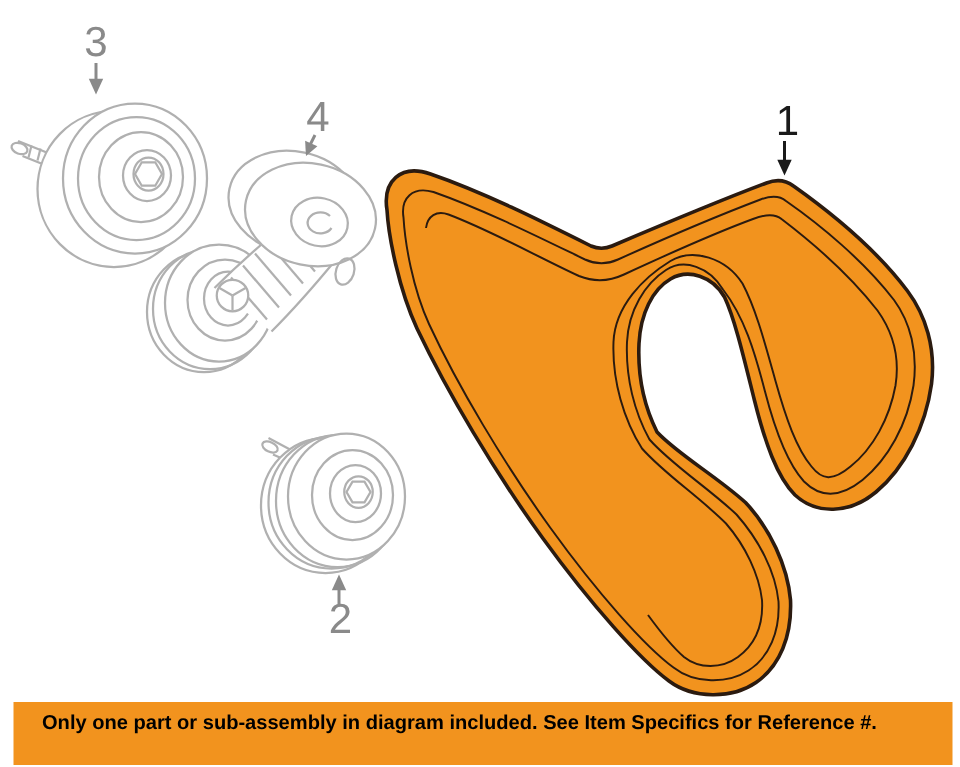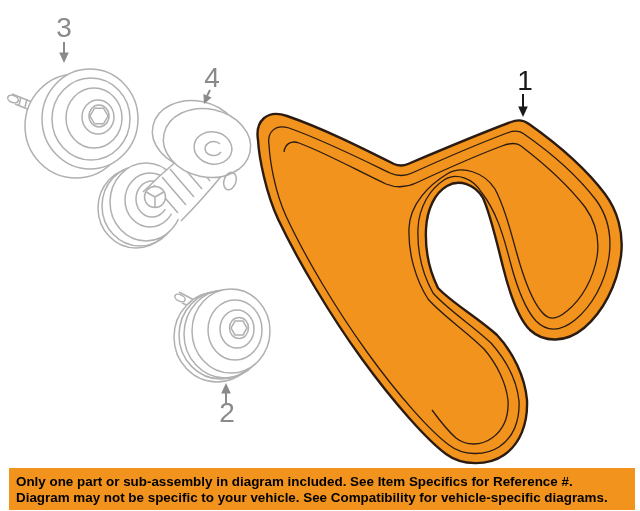--- a/index.html
+++ b/index.html
@@ -8,21 +8,21 @@
     font-family:"Liberation Sans", sans-serif;
   }
   .stage svg{position:absolute;left:0;top:0;}
   .callout-num{
     font-family:"Liberation Sans", sans-serif;
     font-size:28px;
   }
   .banner{
     position:absolute;left:9px;top:468px;width:626px;height:42px;
     background:#F2931E;color:#000000;box-sizing:border-box;
-    padding:6px 6px 0 7px;
+    padding:6px 6px 0 19px;
     font-family:"Liberation Sans", sans-serif;
     font-weight:bold;font-size:13.4px;line-height:16px;white-space:nowrap;
   }
 </style>
 </head>
 <body>
 
 <div class="stage">
 
   <svg width="640" height="511" viewBox="0 0 640 511">
@@ -181,16 +181,15 @@
 
     <g>
       <text class="callout-num" x="227" y="422" text-anchor="middle" fill="#8A8A8A">2</text>
       <path d="M 226 404 L 226 392" stroke="#8A8A8A" stroke-width="2" fill="none"></path>
       <polygon points="226,383 221.2,393.5 230.8,393.5" fill="#8A8A8A"></polygon>
     </g>
   </svg>
 
   <div class="banner">
     <div>Only one part or sub-assembly in diagram included. See Item Specifics for Reference #.</div>
-    <div>Diagram may not be specific to your vehicle. See Compatibility for vehicle-specific diagrams.</div>
   </div>
 
 </div>
 
 </body></html>

